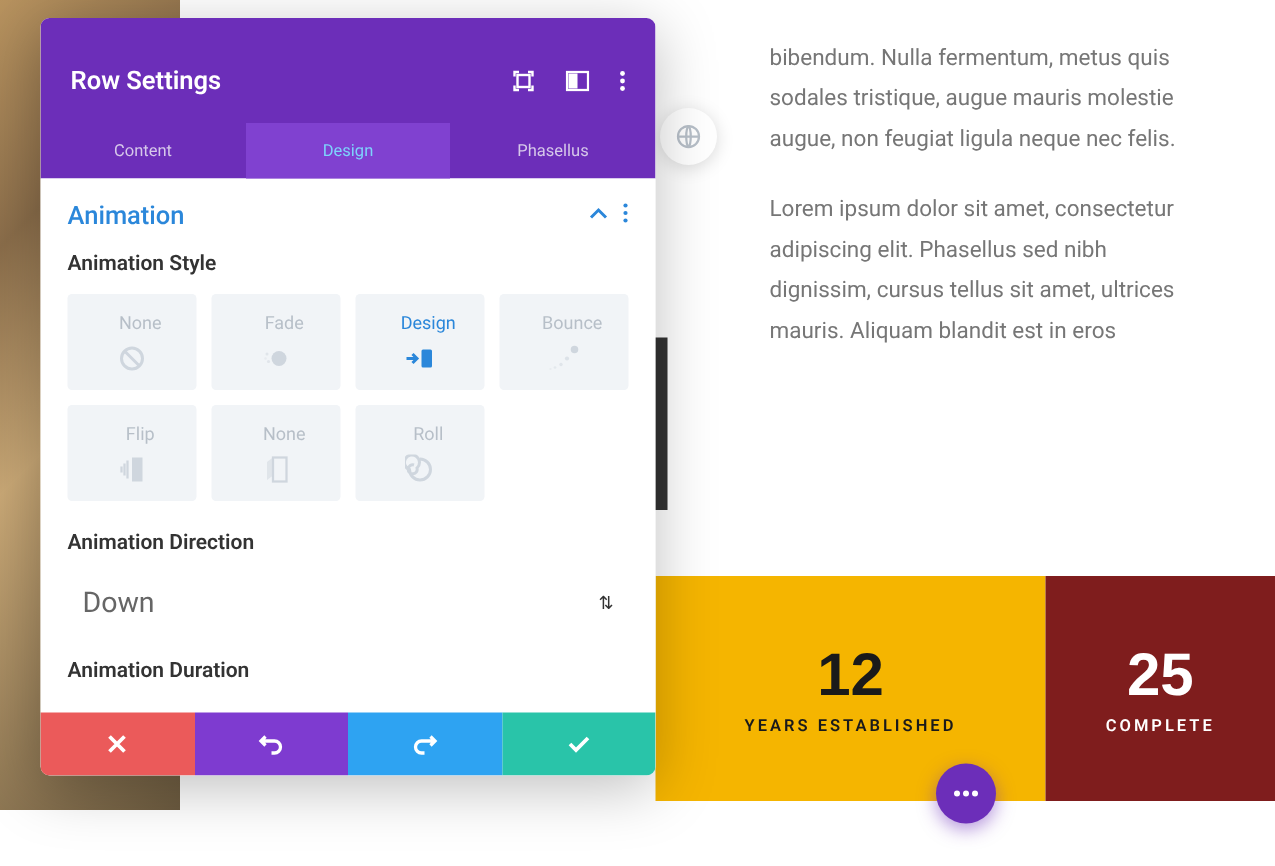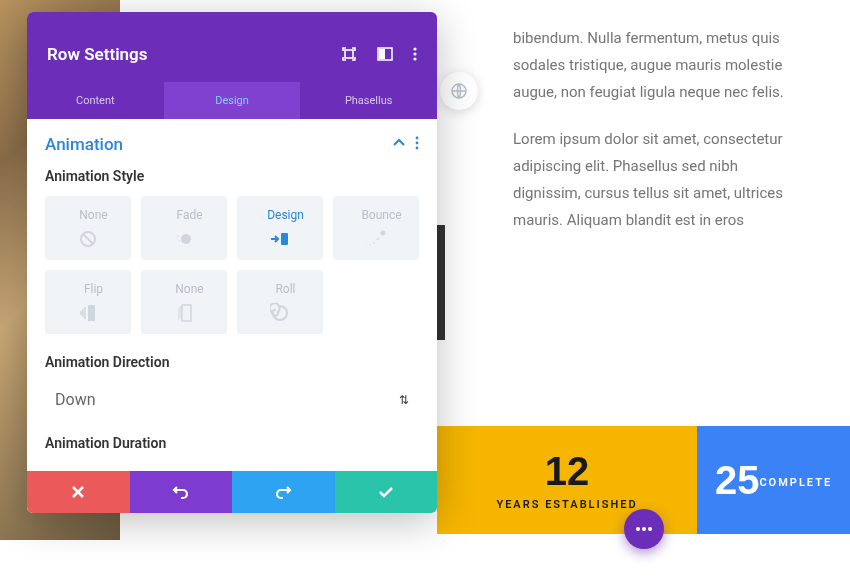--- a/index.html
+++ b/index.html
@@ -20,34 +20,34 @@
 .chevron { transform: rotate(180deg); }
 .dots-v { font-size: 18px; letter-spacing: -2px; }
 .field-label { font-size: 14px; font-weight: 600; color: #333; margin-bottom: 12px; }
 .style-grid { display: grid; grid-template-columns: repeat(4, 1fr); gap: 10px; margin-bottom: 20px; }
 .style-btn { background: #f1f4f7; border-radius: 3px; padding: 12px 0 10px; text-align: center; cursor: pointer; }
 .style-btn.active .style-label { color: #2b87da; }
 .style-btn.active .style-icon { color: #2b87da; }
 .style-label { font-size: 12px; font-weight: 400; color: #b7bfc8; margin-bottom: 6px; margin-left: 11px; }
 .style-icon { color: #cfd6de; display: flex; justify-content: center; align-items: center; height: 22px; }
 .select-row { display: flex; justify-content: space-between; align-items: center; padding: 8px 10px; background: #fff; border-radius: 3px; margin-bottom: 18px; cursor: pointer; }
-.select-value { font-size: 16px; color: #666; }
+.select-value { font-size: 19px; color: #666; }
 .select-caret { font-size: 12px; color: #333; }
 .panel-footer { display: flex; height: 42px; }
 .footer-btn { flex: 1; display: flex; align-items: center; justify-content: center; color: #fff; cursor: pointer; }
 .footer-cancel { background: #eb5a5a; }
 .footer-undo { background: #7e3bd0; }
 .footer-redo { background: #2ea3f2; }
 .footer-save { background: #29c4a9; }
 .globe-btn { position: absolute; left: 440px; top: 72px; width: 38px; height: 38px; border-radius: 50%; background: #fff; box-shadow: 0 2px 12px rgba(0,0,0,0.15); display: flex; align-items: center; justify-content: center; z-index: 5; color: #b7bfc8; }
 .content-text { position: absolute; left: 513px; top: 25px; right: 44px; color: #767676; font-size: 15px; line-height: 1.8; z-index: 1; }
 .content-text p { margin-bottom: 20px; }
-.stats-row { position: absolute; left: 437px; right: 0; bottom: 43px; height: 108px; display: flex; z-index: 1; }
+.stats-row { position: absolute; left: 437px; right: 0; bottom: 43px; height: 150px; display: flex; z-index: 1; }
 .stat-yellow { background: #f5b500; flex: 1.7; display: flex; flex-direction: column; align-items: center; justify-content: center; }
-.stat-dark { background: #3b82f6; flex: 1; display: flex; flex-direction: row; align-items: center; justify-content: center; }
+.stat-dark { background: #7f1d1d; flex: 1; display: flex; flex-direction: column; align-items: center; justify-content: center; }
 .stat-num { font-size: 40px; font-weight: 900; color: #1a1a1a; font-family: Arial Black, Arial, sans-serif; }
 .stat-dark .stat-num { color: #fff; }
 .stat-label { font-size: 11px; letter-spacing: 2px; color: #1a1a1a; margin-top: 4px; font-weight: 600; }
 .stat-dark .stat-label { color: #fff; }
 .fab { position: absolute; left: 624px; bottom: 28px; width: 40px; height: 40px; border-radius: 50%; background: #6c2eb9; box-shadow: 0 4px 12px rgba(108,46,185,0.5); display: flex; align-items: center; justify-content: center; z-index: 6; color: #fff; }
 .dark-strip { position: absolute; left: 420px; top: 225px; width: 25px; height: 115px; background: #333; z-index: 0; }
 </style>
 </head>
 <body>
 

